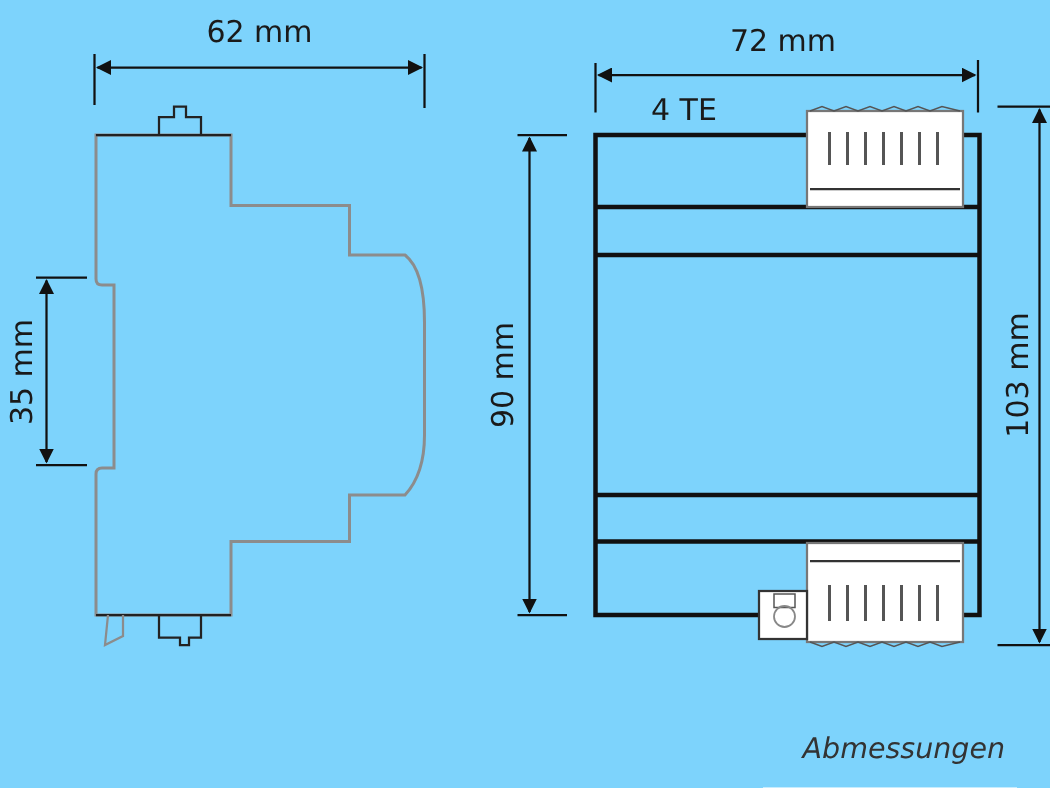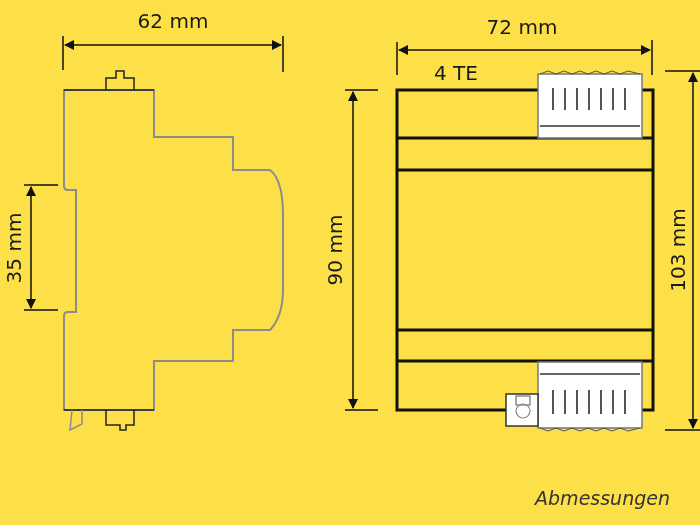--- a/index.html
+++ b/index.html
@@ -1,16 +1,16 @@
 <!DOCTYPE html>
 <html><head>
 <meta charset="utf-8">
 <style>
   html,body{margin:0;padding:0;background:#fff;}
-  #stage{position:relative;width:700px;height:525px;overflow:hidden;background:#fde047;}
+  #stage{position:relative;width:700px;height:525px;overflow:hidden;background:#7dd3fc;}
   svg{position:absolute;left:0;top:0;}
   .lbl{font-family:"DejaVu Sans","Liberation Sans",sans-serif;font-size:20px;fill:#1a1a1a;}
   .cap{font-family:"DejaVu Sans","Liberation Sans",sans-serif;font-size:19px;font-style:italic;fill:#333;}
 </style>
 </head>
 <body>
 
 <div id="stage">
 <svg width="700" height="525" viewBox="0 0 700 525">
   <defs>

